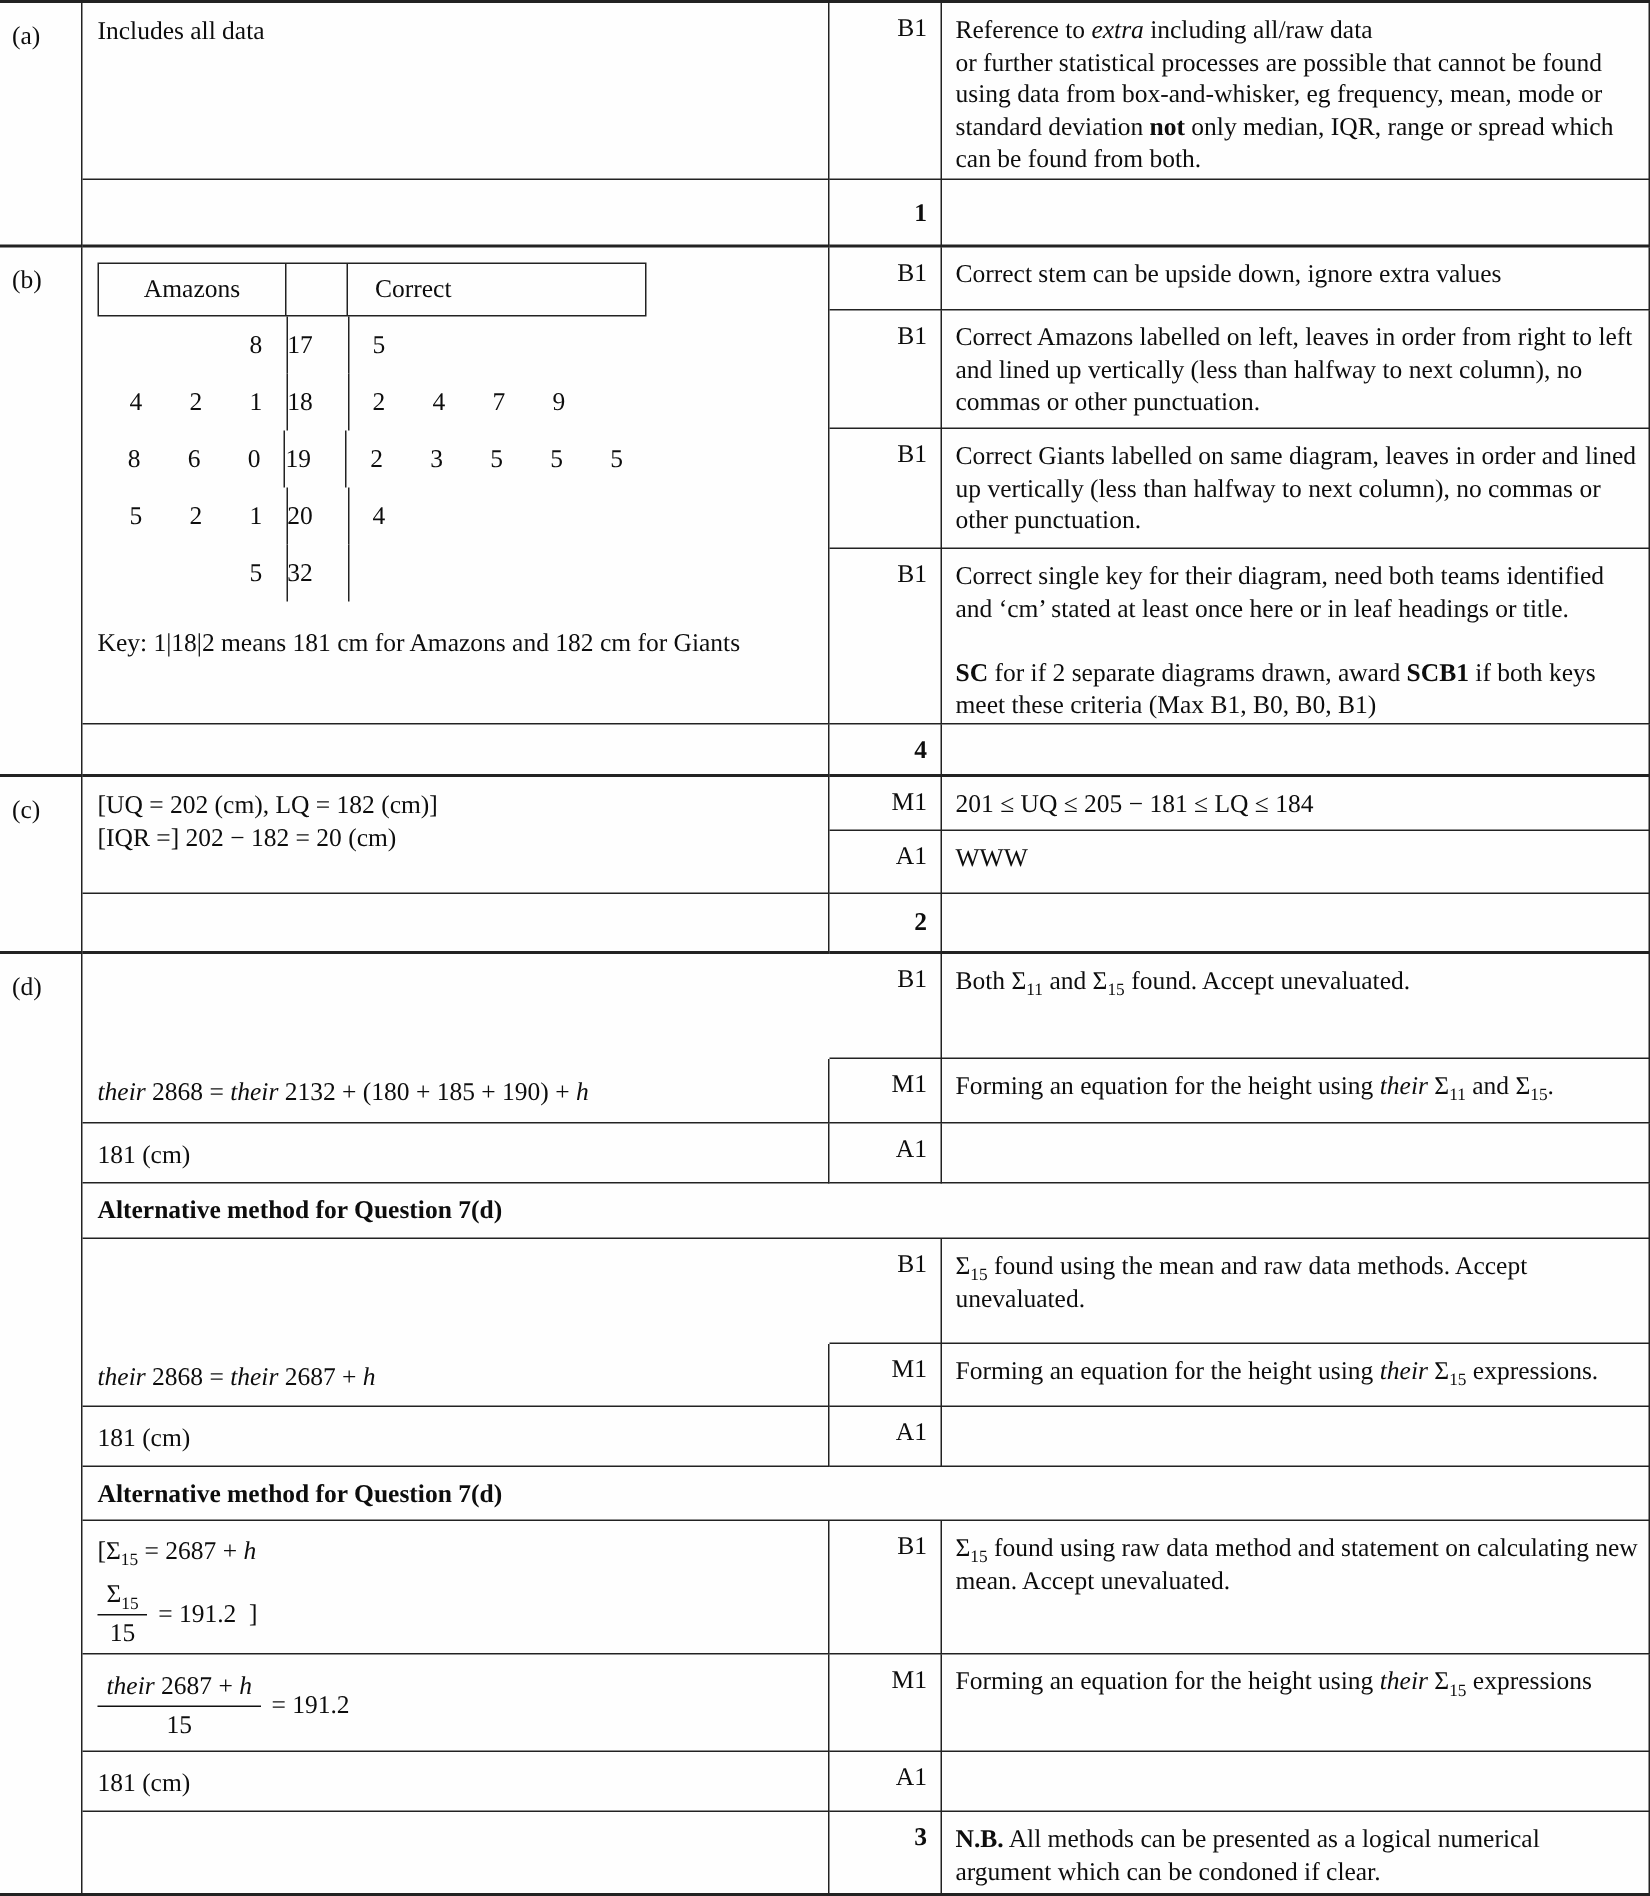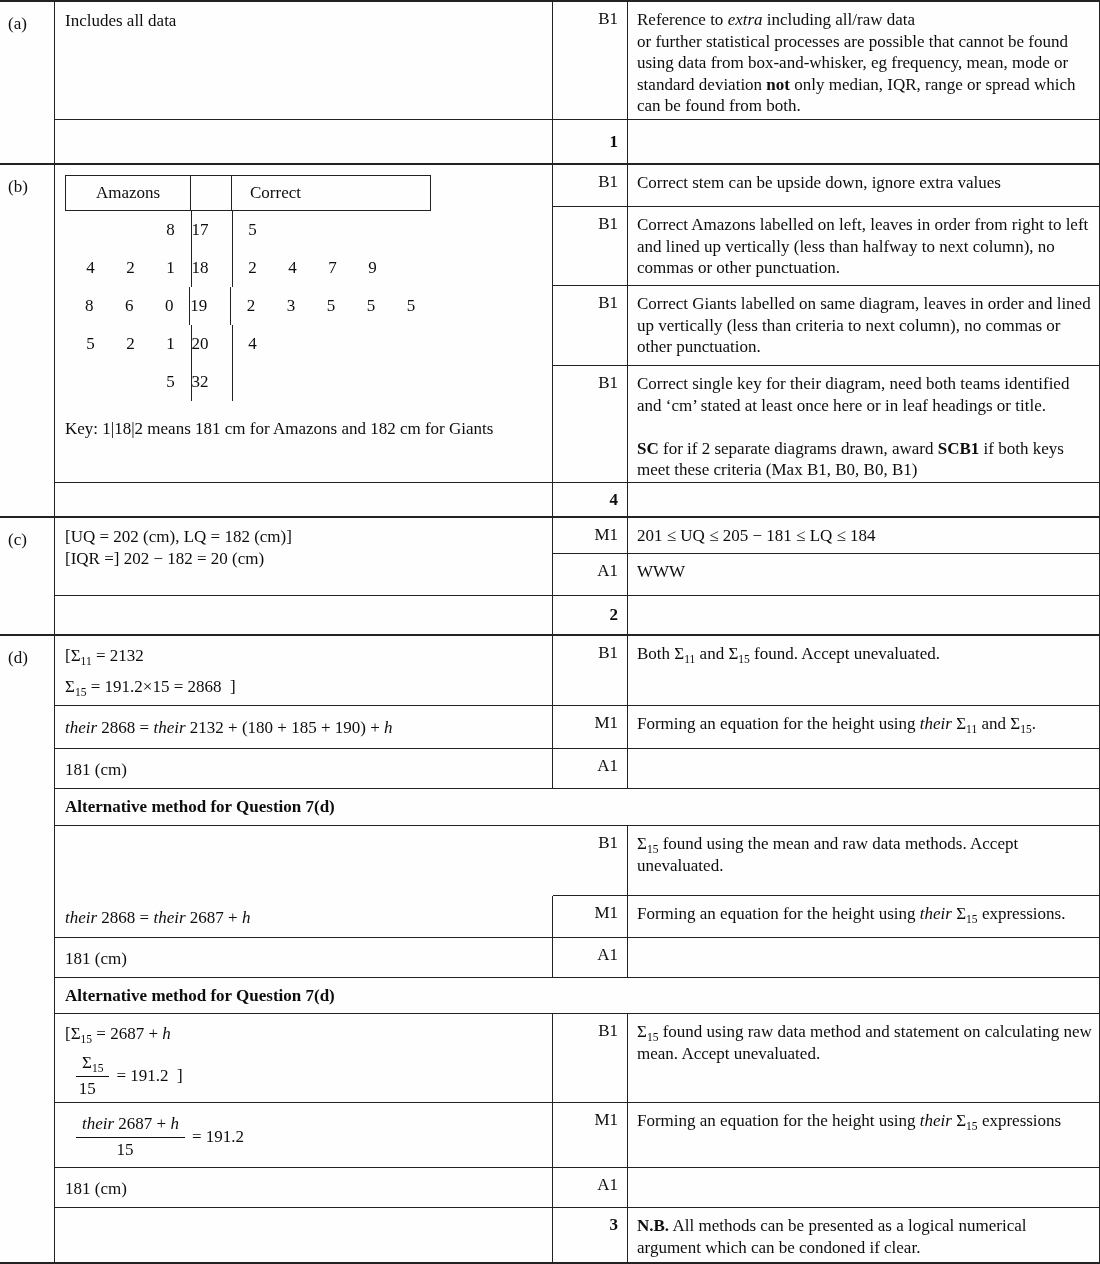--- a/index.html
+++ b/index.html
@@ -35,21 +35,21 @@
   .sl-h-gi{flex:1;padding-left:18px;}
   .sl-row{display:flex;height:38px;line-height:38px;padding-left:1.5px;}
   .sl-am{width:124px;display:flex;justify-content:flex-end;border-right:1.4px solid #222;}
   .sl-stem{width:40px;text-align:left;border-right:1.4px solid #222;}
   .sl-gi{flex:1;display:flex;}
   .lf{width:40px;text-align:center;display:inline-block;}
   .sl-key{margin-top:17px;line-height:21px;}
   
   .frac-line{display:flex;align-items:center;margin-top:5px;}
   .frac{display:inline-block;text-align:center;margin-right:7px;}
-  .fnum{display:block;padding:0 6px 2px;border-bottom:1.3px solid #111;margin-left:11px;}
+  .fnum{display:block;padding:0 6px 2px;border-bottom:1.3px solid #111;}
   .fden{display:block;padding-top:1px;}
 </style>
 </head>
 <body>
 
 <div class="sheet">
   <div class="grid">
 
     <div class="cell lbl thick" style="grid-area:1/1/3/2"><span>(a)</span></div>
     <div class="cell main" style="grid-area:1/2/2/3"><span>Includes all data</span></div>
@@ -129,42 +129,41 @@
           </div>
       </div>
       <div class="sl-key">Key: 1|18|2 means 181 cm for Amazons and 182 cm for Giants</div>
     </div>
     <div class="cell main thick" style="grid-area:7/2/8/3"></div>
     <div class="cell mark" style="grid-area:3/3/4/4"><span>B1</span></div>
     <div class="cell com" style="grid-area:3/4/4/5"><span>Correct stem can be upside down, ignore extra values</span></div>
     <div class="cell mark" style="grid-area:4/3/5/4"><span>B1</span></div>
     <div class="cell com" style="grid-area:4/4/5/5"><span>Correct Amazons labelled on left, leaves in order from right to left and lined up vertically (less than halfway to next column), no commas or other punctuation.</span></div>
     <div class="cell mark" style="grid-area:5/3/6/4"><span>B1</span></div>
-    <div class="cell com" style="grid-area:5/4/6/5"><span>Correct Giants labelled on same diagram, leaves in order and lined up vertically (less than criteria to next column), no commas or other punctuation.</span></div>
+    <div class="cell com" style="grid-area:5/4/6/5"><span>Correct Giants labelled on same diagram, leaves in order and lined up vertically (less than halfway to next column), no commas or other punctuation.</span></div>
     <div class="cell mark" style="grid-area:6/3/7/4"><span>B1</span></div>
     <div class="cell com" style="grid-area:6/4/7/5"><span>Correct single key for their diagram, need both teams identified and ‘cm’ stated at least once here or in leaf headings or title.<br><br><b>SC</b> for if 2 separate diagrams drawn, award <b>SCB1</b> if both keys meet these criteria (Max B1, B0, B0, B1)</span></div>
     <div class="cell mark-mid tot thick" style="grid-area:7/3/8/4">
         <span>4</span>
       </div>
     <div class="cell com thick" style="grid-area:7/4/8/5"></div>
 
     <div class="cell lbl thick" style="grid-area:8/1/11/2"><span>(c)</span></div>
     <div class="cell main" style="grid-area:8/2/10/3"><span>[UQ = 202 (cm), LQ = 182 (cm)]<br>[IQR =] 202 − 182 = 20 (cm)</span></div>
     <div class="cell main thick" style="grid-area:10/2/11/3"></div>
     <div class="cell mark" style="grid-area:8/3/9/4"><span>M1</span></div>
     <div class="cell com" style="grid-area:8/4/9/5"><span>201 ≤ UQ ≤ 205 − 181 ≤ LQ ≤ 184</span></div>
     <div class="cell mark" style="grid-area:9/3/10/4"><span>A1</span></div>
     <div class="cell com" style="grid-area:9/4/10/5"><span>WWW</span></div>
     <div class="cell mark-mid tot thick" style="grid-area:10/3/11/4">
         <span>2</span>
       </div>
     <div class="cell com thick" style="grid-area:10/4/11/5"></div>
 
     <div class="cell lbl nob" style="grid-area:11/1/23/2"><span>(d)</span></div>
-    <div class="cell main setup" style="grid-area:11/2/12/3"><span>[Σ<sub>11</sub> = 2132<br>Σ<sub>15</sub> = 191.2×15 = 2868&nbsp; ]</span></div>
     <div class="cell mark" style="grid-area:11/3/12/4"><span>B1</span></div>
     <div class="cell com" style="grid-area:11/4/12/5"><span>Both Σ<sub>11</sub> and Σ<sub>15</sub> found. Accept unevaluated.</span></div>
     <div class="cell main" style="grid-area:12/2/13/3;padding-top:11px"><span><i>their</i> 2868 = <i>their</i> 2132 + (180 + 185 + 190) + <i>h</i></span></div>
     <div class="cell mark" style="grid-area:12/3/13/4"><span>M1</span></div>
     <div class="cell com" style="grid-area:12/4/13/5"><span>Forming an equation for the height using <i>their</i> Σ<sub>11</sub> and Σ<sub>15</sub>.</span></div>
     <div class="cell main" style="grid-area:13/2/14/3;padding-top:10px"><span>181 (cm)</span></div>
     <div class="cell mark" style="grid-area:13/3/14/4"><span>A1</span></div>
     <div class="cell com" style="grid-area:13/4/14/5"><span></span></div>
 
     <div class="cell band" style="grid-area:14/2/15/5"><span>Alternative method for Question 7(d)</span></div>

